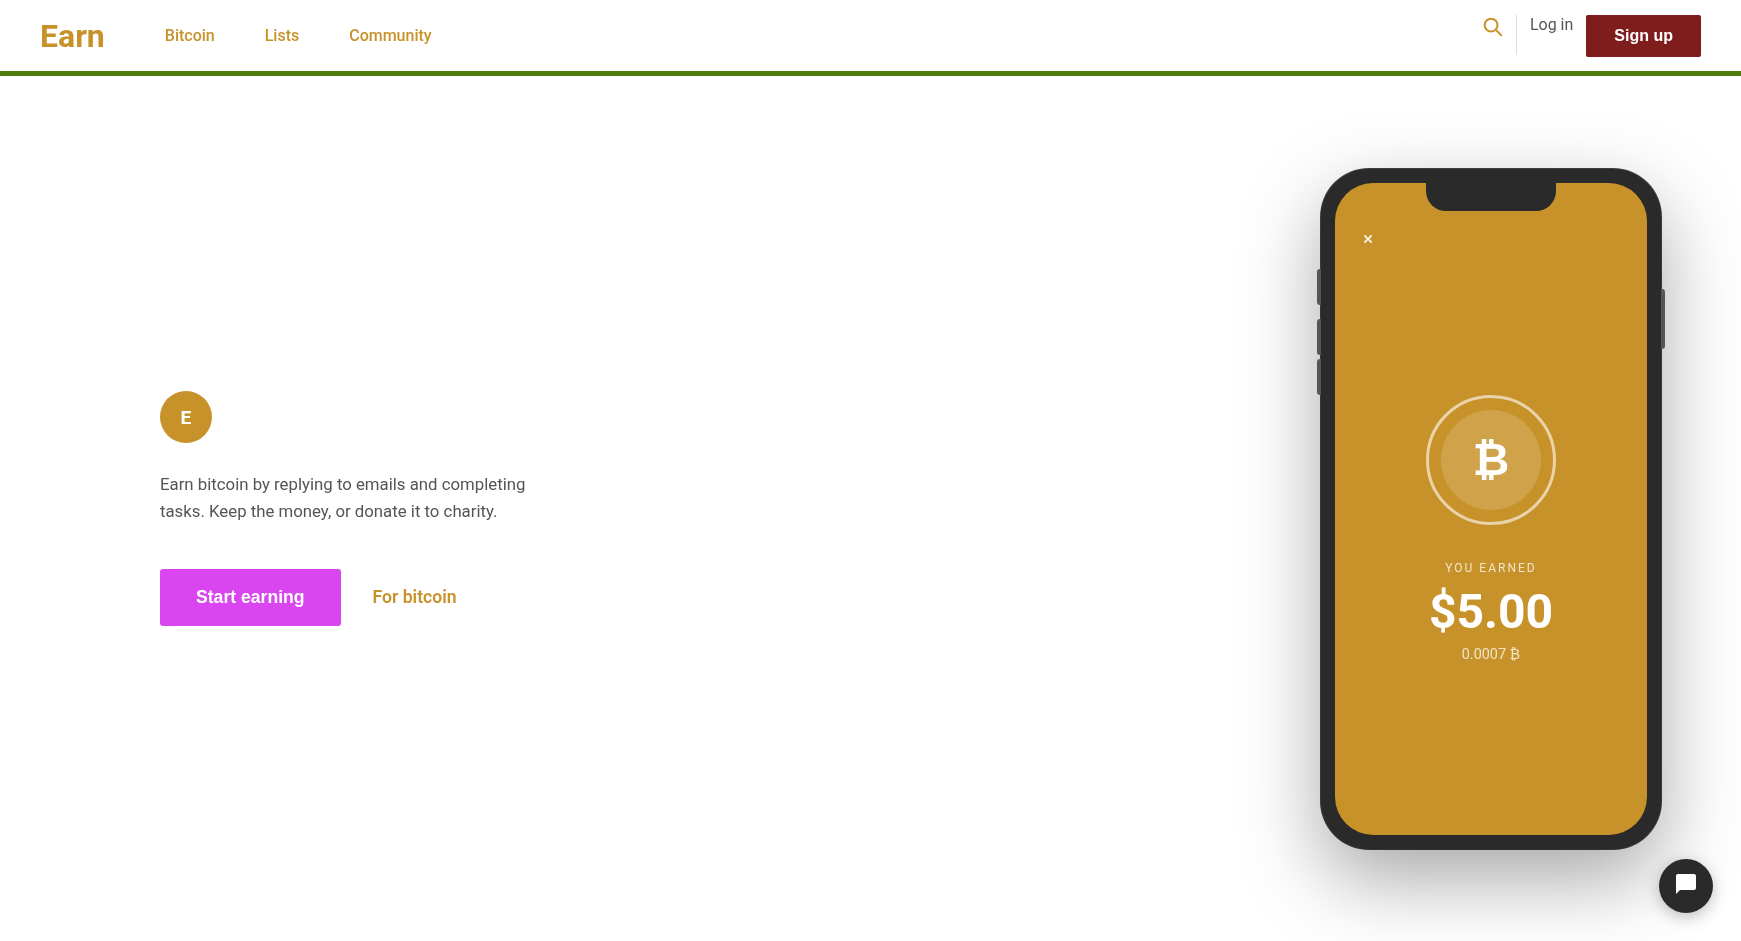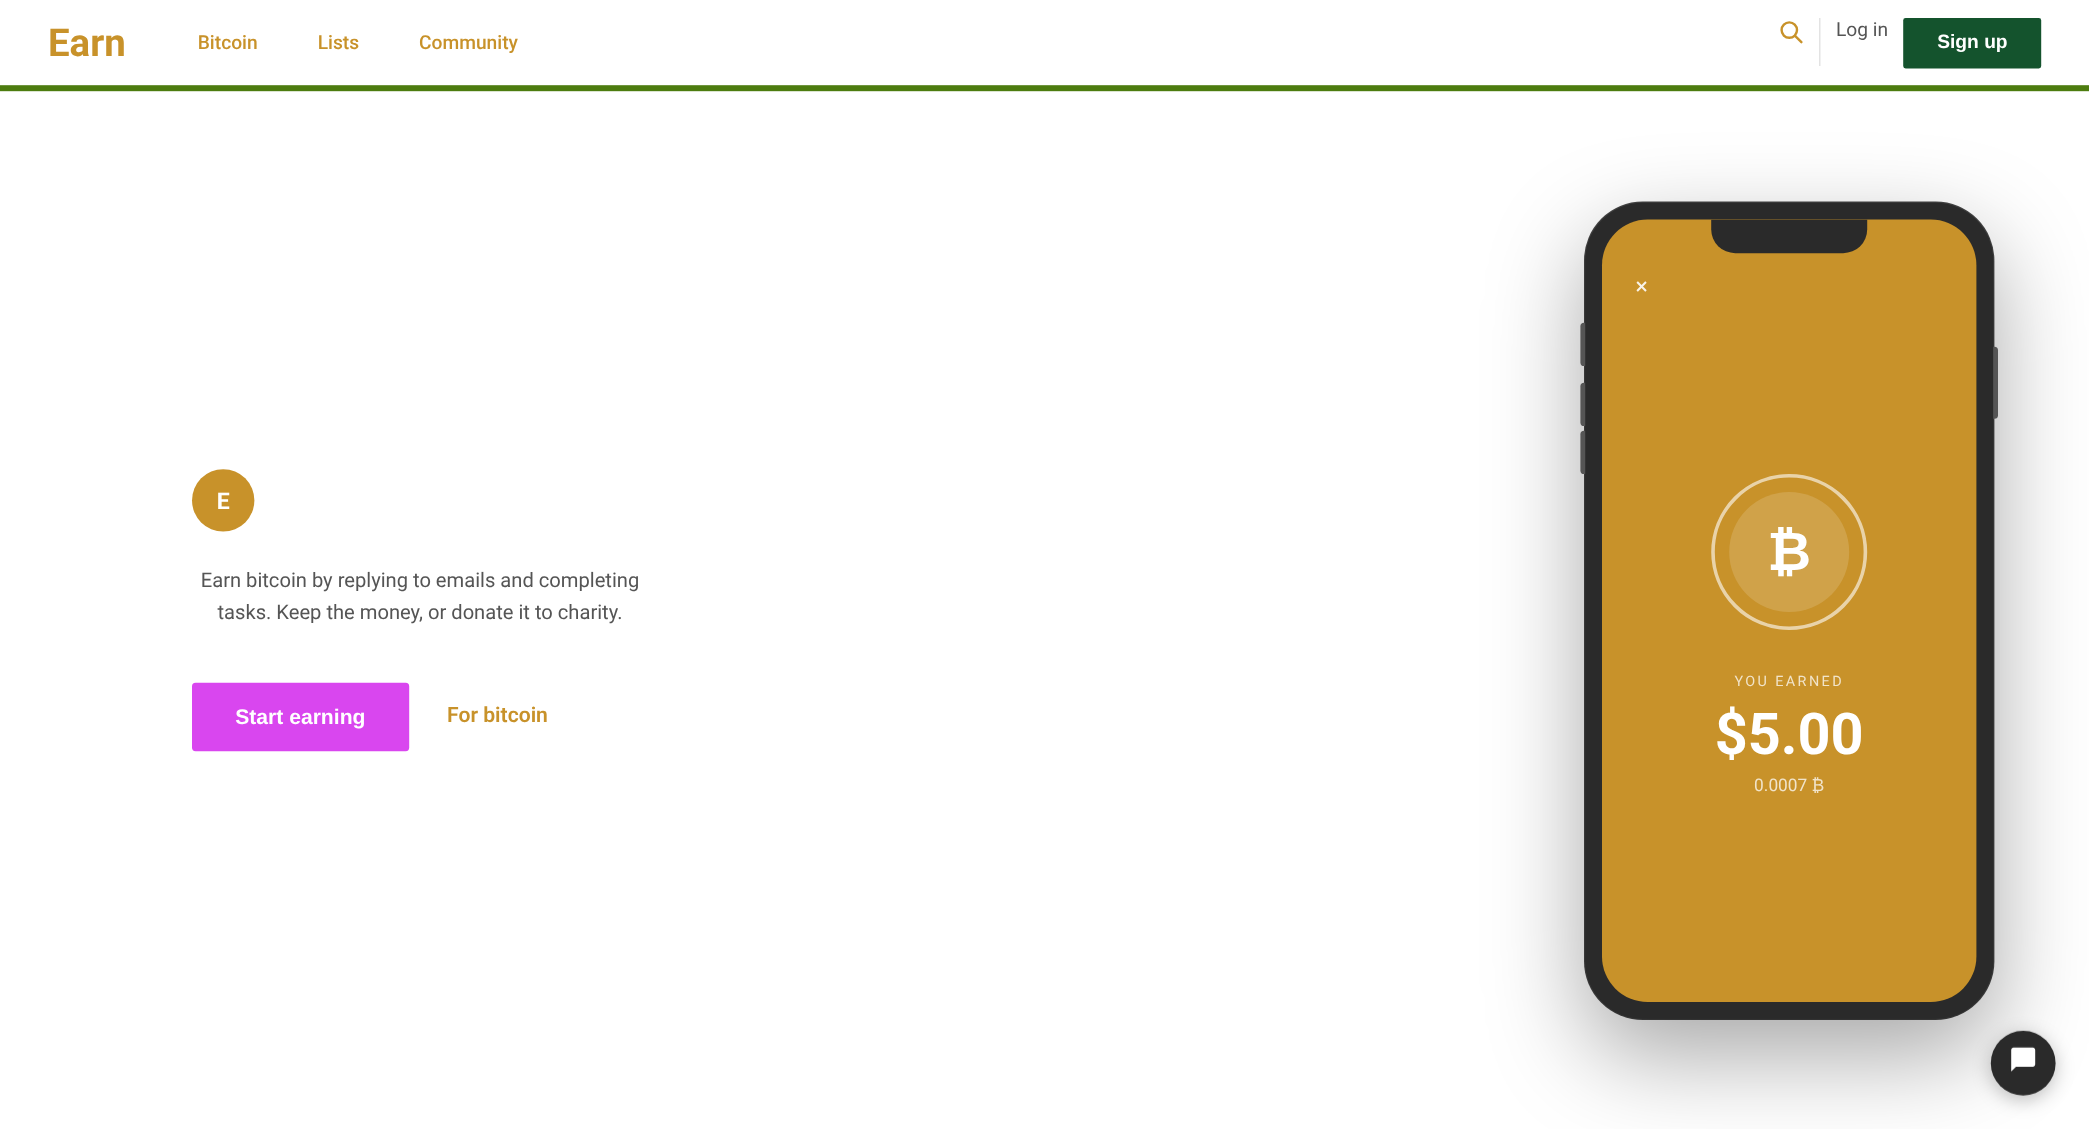--- a/index.html
+++ b/index.html
@@ -48,21 +48,21 @@
       height: 40px;
       background: #ddd;
     }
     .nav-login {
       color: #555;
       font-size: 1rem;
       cursor: pointer;
       text-decoration: none;
     }
     .nav-signup {
-      background: #14532d;
+      background: #7f1d1d;
       color: #fff;
       border: none;
       padding: 12px 28px;
       font-size: 1rem;
       font-weight: 600;
       cursor: pointer;
       border-radius: 2px;
     }
 
     
@@ -97,21 +97,20 @@
       color: #1a1a1a;
       margin-bottom: 28px;
       line-height: 1.1;
     }
     .hero-desc {
       font-size: 1.05rem;
       color: #555;
       line-height: 1.6;
       max-width: 380px;
       margin-bottom: 44px;
-      text-align: center;
     }
     .hero-actions {
       display: flex;
       align-items: center;
       gap: 32px;
     }
     .btn-start {
       background: #d946ef;
       color: #fff;
       border: none;

